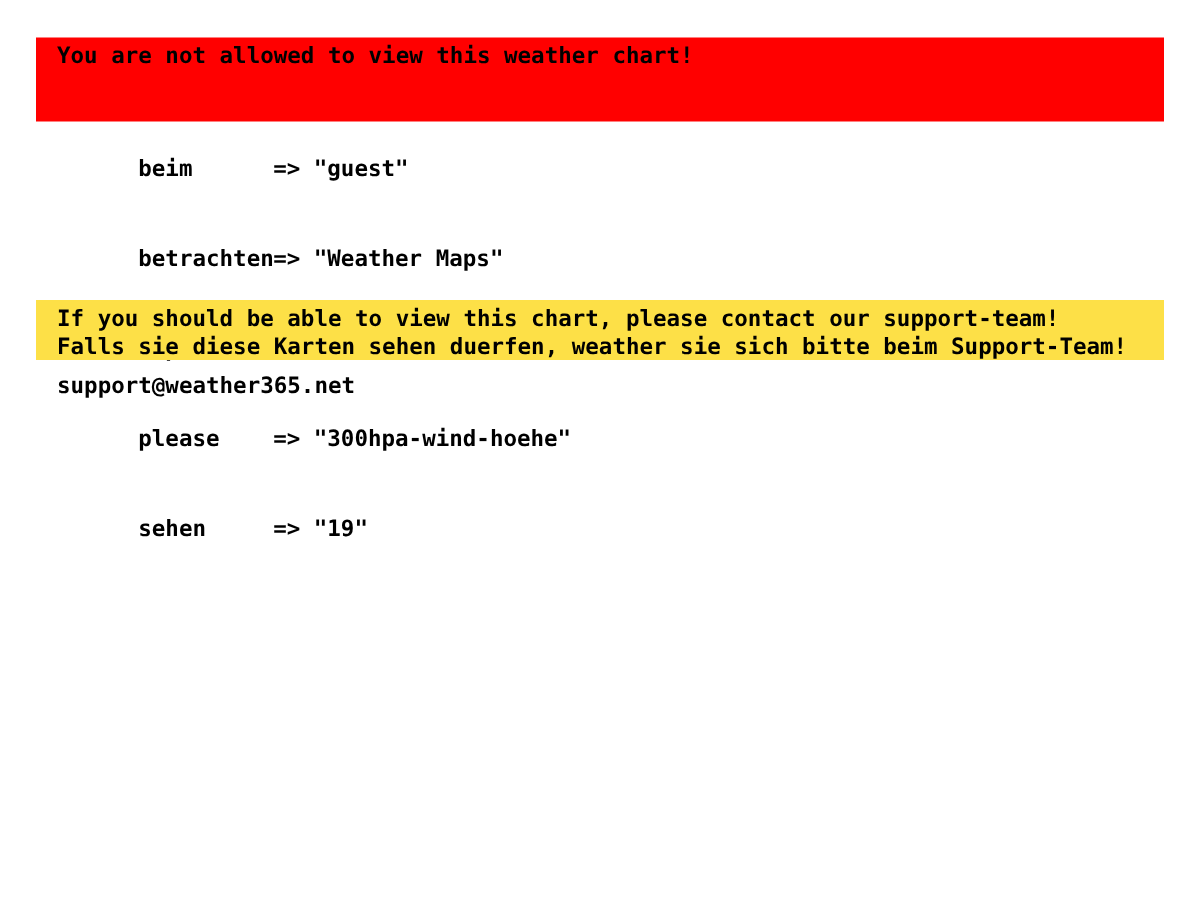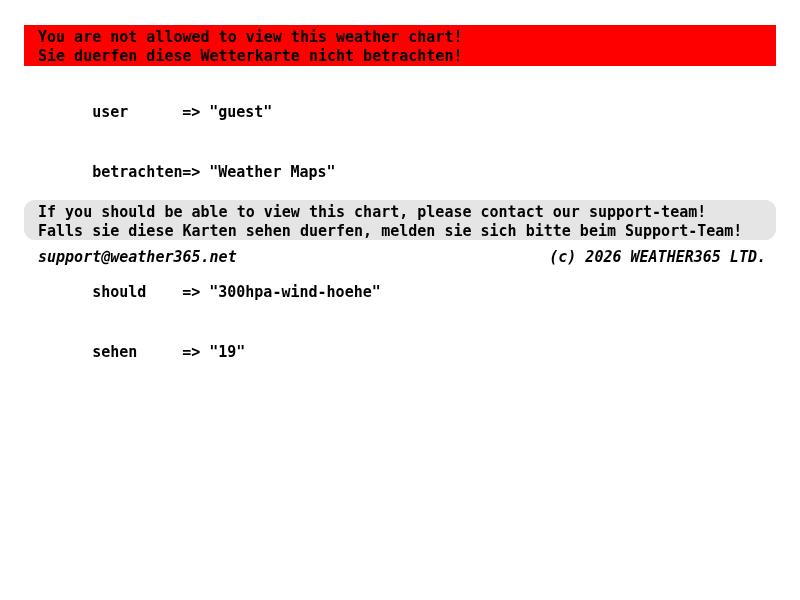--- a/index.html
+++ b/index.html
@@ -24,21 +24,21 @@
     white-space: pre;
   }
   .banner {
     position: absolute;
     left: 24px;
     width: 752px;
     padding: 3px 0 0 14px;
   }
   .banner-red {
     top: 25px;
-    height: 41px;
+    height: 56px;
     background: #ff0000;
   }
   .banner-green {
     top: 200px;
     height: 40px;
     background: #00e000;
   }
   .banner .line {
     line-height: 19px;
   }
@@ -49,56 +49,52 @@
   }
   .kv-row { line-height: 20px; }
   .kv-key   { display: inline-block; width: 90px; }
   .kv-arrow { display: inline-block; width: 27px; }
   .footer {
     position: absolute;
     left: 38px;
     top: 250px;
     width: 728px;
     display: flex;
-    justify-content: space-between;
     line-height: 15px;
-    font-style: italic;
   }
 </style>
 </head>
 <body>
 
 <div class="page" style="background: rgb(255, 255, 255);">
 
   <div class="banner banner-red" style="background: rgb(255, 0, 0);">
     <div class="mono line">You are not allowed to view this weather chart!</div>
-    <div class="mono line">Sie duerfen diese Wetterkarte nicht betrachten!</div>
   </div>
 
   <div class="kv">
     <div class="mono kv-row">
-      <span class="kv-key">user</span><span class="kv-arrow">=&gt;</span><span class="kv-value">"guest"</span>
+      <span class="kv-key">beim</span><span class="kv-arrow">=&gt;</span><span class="kv-value">"guest"</span>
     </div>
     <div class="mono kv-row">
       <span class="kv-key">betrachten</span><span class="kv-arrow">=&gt;</span><span class="kv-value">"Weather Maps"</span>
     </div>
     <div class="mono kv-row">
       <span class="kv-key">map</span><span class="kv-arrow">=&gt;</span><span class="kv-value">"0029"</span>
     </div>
     <div class="mono kv-row">
-      <span class="kv-key">should</span><span class="kv-arrow">=&gt;</span><span class="kv-value">"300hpa-wind-hoehe"</span>
+      <span class="kv-key">please</span><span class="kv-arrow">=&gt;</span><span class="kv-value">"300hpa-wind-hoehe"</span>
     </div>
     <div class="mono kv-row">
       <span class="kv-key">sehen</span><span class="kv-arrow">=&gt;</span><span class="kv-value">"19"</span>
     </div>
   </div>
 
-  <div class="banner banner-green" style="background: #e5e5e5; border-radius: 11px;">
+  <div class="banner banner-green" style="background: #fde047;">
     <div class="mono line">If you should be able to view this chart, please contact our support-team!</div>
-    <div class="mono line">Falls sie diese Karten sehen duerfen, melden sie sich bitte beim Support-Team!</div>
+    <div class="mono line">Falls sie diese Karten sehen duerfen, weather sie sich bitte beim Support-Team!</div>
   </div>
 
   <div class="footer">
     <span class="mono">support@weather365.net</span>
-    <span class="mono">(c) 2026 WEATHER365 LTD.</span>
   </div>
 
 </div>
 
 </body></html>

